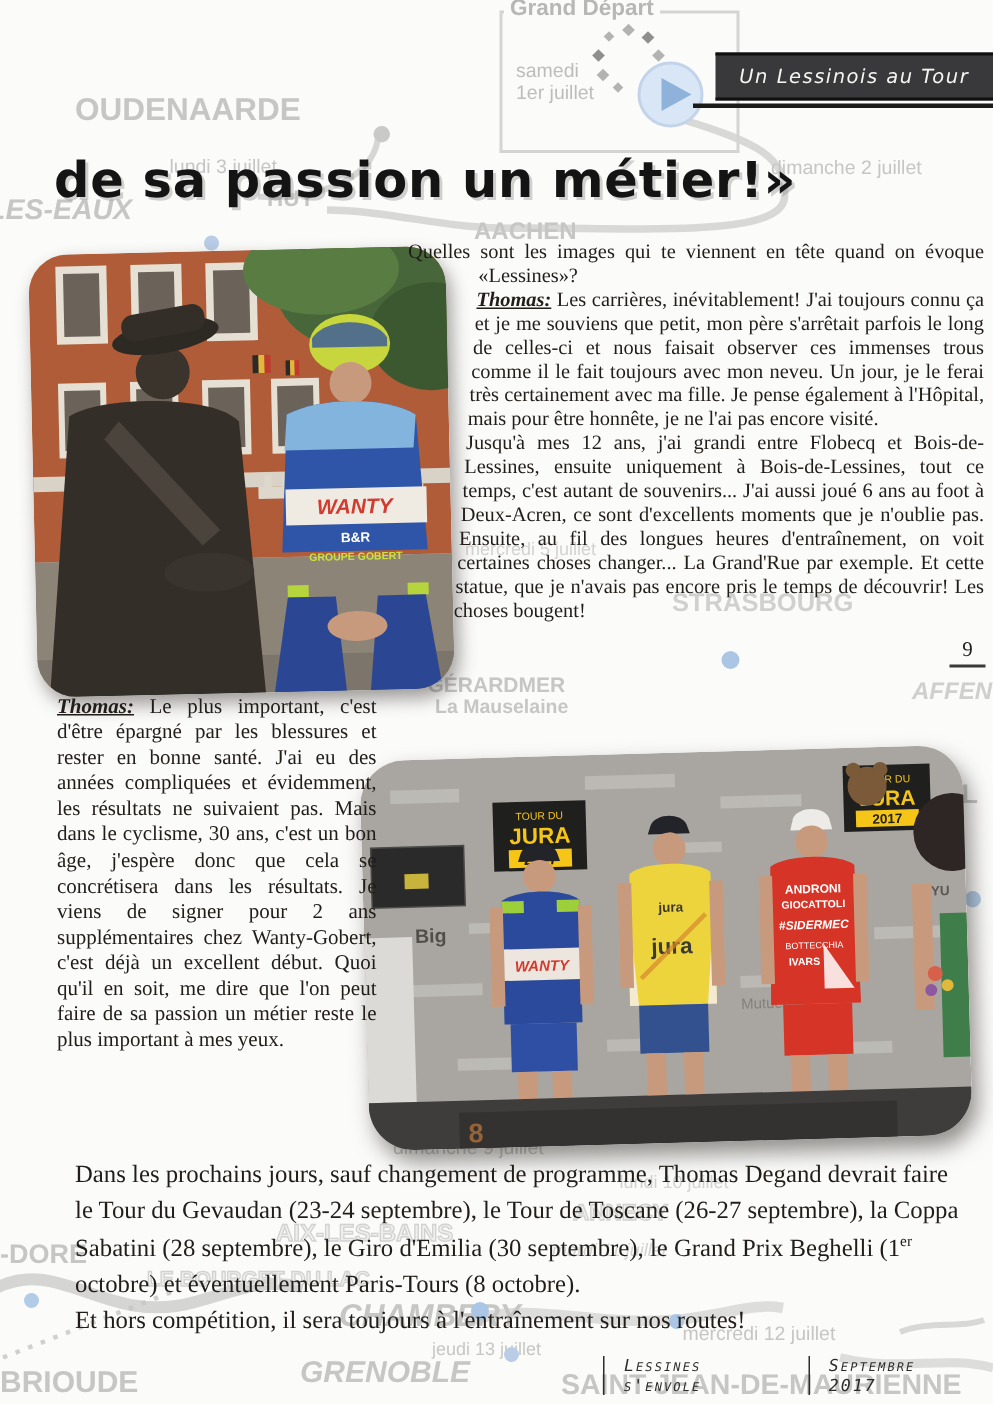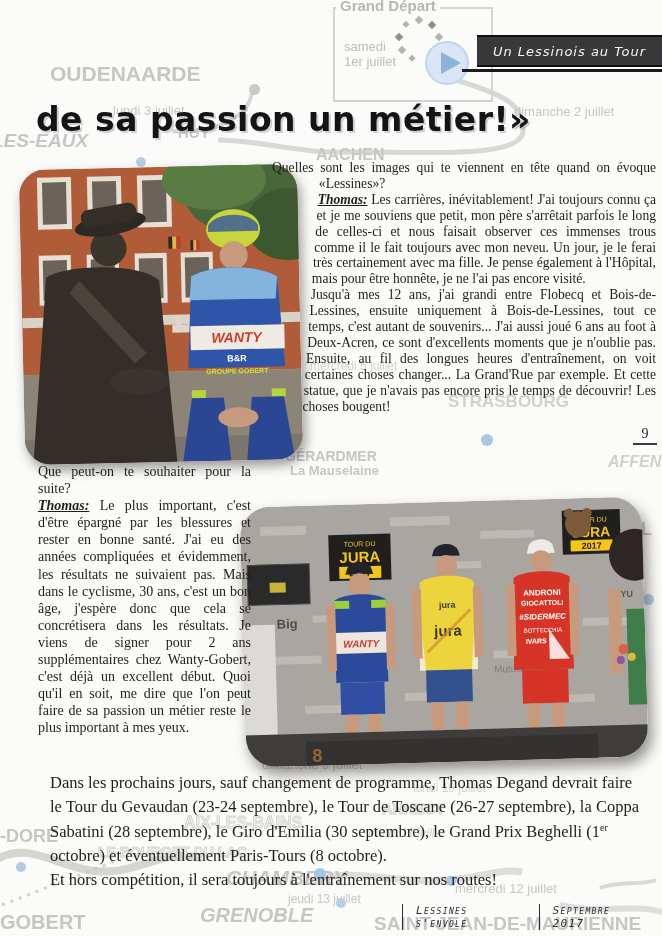--- a/index.html
+++ b/index.html
@@ -108,21 +108,21 @@
       <span class="ml" style="left: 413px; top: 781px; font-size: 12px; color: rgb(211, 211, 209);">lundi 10 juillet</span>
       <span class="ml b o" style="left: 382px; top: 800px; font-size: 15px;">ANNECY</span>
       <span class="ml b o" style="left: 184px; top: 814px; font-size: 16px;">AIX-LES-BAINS</span>
       <span class="ml" style="left: 368px; top: 826px; font-size: 12px; color: rgb(211, 211, 209); font-style: italic;">mardi 11 juillet</span>
       <span class="ml b o" style="left: 98px; top: 844px; font-size: 14px;">LE BOURGET DU LAC</span>
       <span class="ml b" style="left: 0px; top: 826px; font-size: 18px;">-DORE</span>
       <span class="ml b i" style="left: 226px; top: 866px; font-size: 21px;">CHAMBERY</span>
       <span class="ml" style="left: 455px; top: 881px; font-size: 13px;">mercredi 12 juillet</span>
       <span class="ml" style="left: 288px; top: 892px; font-size: 12px;">jeudi 13 juillet</span>
       <span class="ml b i" style="left: 200px; top: 904px; font-size: 20px;">GRENOBLE</span>
-      <span class="ml b" style="left: 0px; top: 911px; font-size: 20px;">GOBERT</span>
+      <span class="ml b" style="left: 0px; top: 911px; font-size: 20px;">BRIOUDE</span>
       <span class="ml b" style="left: 374px; top: 913px; font-size: 19px;">SAINT-JEAN-DE-MAURIENNE</span>
     </div>
   <div id="map-dots">
       <span class="dot" style="left: 249px; top: 84px; width: 11px; height: 11px; background: rgb(201, 201, 199);"></span>
       <span class="dot" style="left: 136px; top: 157px; width: 10px; height: 10px; background: rgb(185, 205, 230);"></span>
       <span class="dot" style="left: 481px; top: 434px; width: 12px; height: 12px; background: rgb(170, 198, 228);"></span>
       <span class="dot" style="left: 643px; top: 594px; width: 11px; height: 11px; background: rgb(178, 203, 230);"></span>
       <span class="dot" style="left: 314px; top: 868px; width: 12px; height: 12px; background: rgb(170, 198, 228);"></span>
       <span class="dot" style="left: 446px; top: 876px; width: 10px; height: 10px; background: rgb(170, 198, 228);"></span>
       <span class="dot" style="left: 16px; top: 862px; width: 10px; height: 10px; background: rgb(178, 203, 230);"></span>
@@ -335,21 +335,20 @@
 </div>
 
 <div class="right-col">
   <div class="wrapshape"></div>
   <p class="q1">Quelles sont les images qui te viennent en tête quand on évoque «Lessines»?</p>
   <p><span class="speaker">Thomas:</span> <span>Les carrières, inévitablement! J'ai toujours connu ça et je me souviens que petit, mon père s'arrêtait parfois le long de celles-ci et nous faisait observer ces immenses trous comme il le fait toujours avec mon neveu. Un jour, je le ferai très certainement avec ma fille. Je pense également à l'Hôpital, mais pour être honnête, je ne l'ai pas encore visité.</span></p>
   <p>Jusqu'à mes 12 ans, j'ai grandi entre Flobecq et Bois-de-Lessines, ensuite uniquement à Bois-de-Lessines, tout ce temps, c'est autant de souvenirs... J'ai aussi joué 6 ans au foot à Deux-Acren, ce sont d'excellents moments que je n'oublie pas. Ensuite, au fil des longues heures d'entraînement, on voit certaines choses changer... La Grand'Rue par exemple. Et cette statue, que je n'avais pas encore pris le temps de découvrir! Les choses bougent!</p>
 </div>
 
 <div class="left-col">
-  <p>Que peut-on te souhaiter pour la suite?</p>
   <p><span class="speaker">Thomas:</span> <span>Le plus important, c'est d'être épargné par les blessures et rester en bonne santé. J'ai eu des années compliquées et évidemment, les résultats ne suivaient pas. Mais dans le cyclisme, 30 ans, c'est un bon âge, j'espère donc que cela se concrétisera dans les résultats. Je viens de signer pour 2 ans supplémentaires chez Wanty-Gobert, c'est déjà un excellent début. Quoi qu'il en soit, me dire que l'on peut faire de sa passion un métier reste le plus important à mes yeux.</span></p>
 </div>
 
 <div class="closing">
   <p><span>Dans les prochains jours, sauf changement de programme, Thomas Degand devrait faire le Tour du Gevaudan (23-24 septembre), le Tour de Toscane (26-27 septembre), la Coppa Sabatini (28 septembre), le Giro d'Emilia (30 septembre), le Grand Prix Beghelli (1</span><sup>er</sup><span> octobre) et éventuellement Paris-Tours (8 octobre).</span></p>
   <p>Et hors compétition, il sera toujours à l'entraînement sur nos routes!</p>
 </div>
 
 <div class="page-num">9</div>
 <div class="footer">

